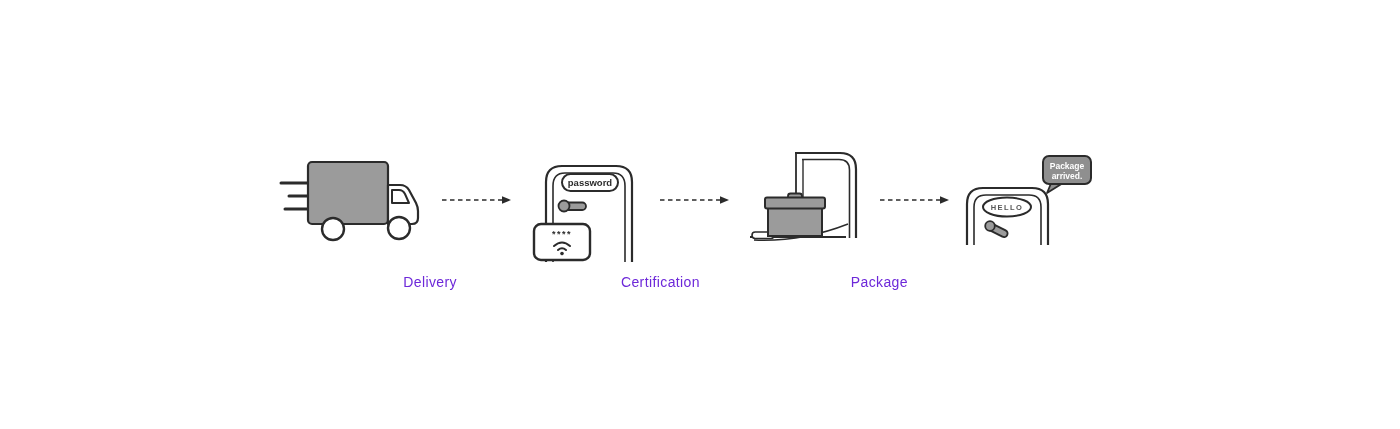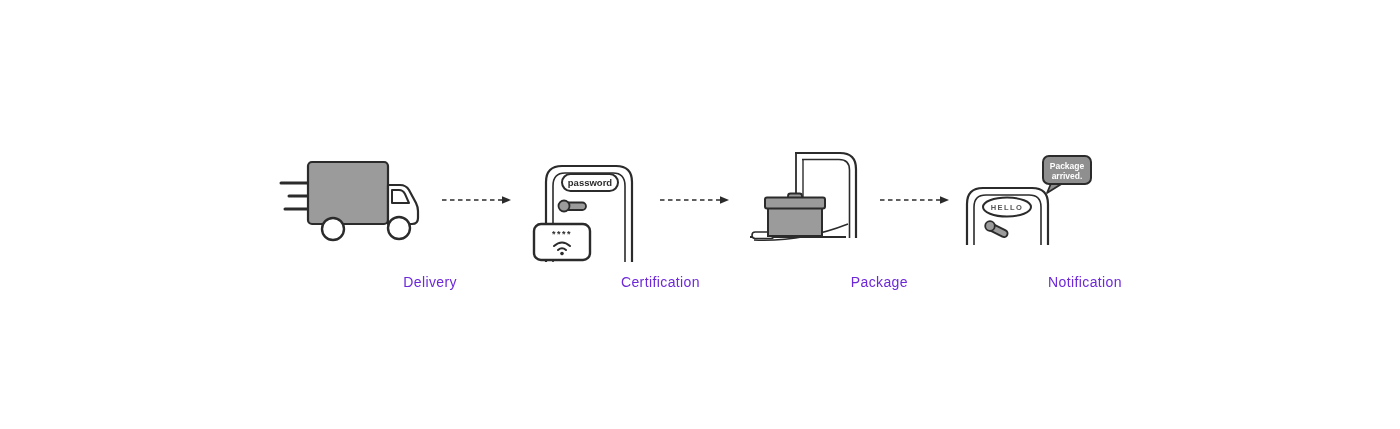--- a/index.html
+++ b/index.html
@@ -121,15 +121,14 @@
         <circle cx="35" cy="74" r="4.8" fill="#9b9b9b" stroke="#2b2b2b" stroke-width="1.8"></circle>
       </g>
       <g>
         <path d="M97 29 L92 41 L108 31 Z" fill="#8f8f8f" stroke="#2b2b2b" stroke-width="1.8" stroke-linejoin="round"></path>
         <rect x="88" y="4" width="48" height="28" rx="6" fill="#8f8f8f" stroke="#2b2b2b" stroke-width="2"></rect>
         <text x="112" y="16.5" text-anchor="middle" font-size="8.5" font-weight="bold" fill="#ffffff">Package</text>
         <text x="112" y="27" text-anchor="middle" font-size="8.5" font-weight="bold" fill="#ffffff">arrived.</text>
       </g>
     </svg>
   </div>
-  <div class="stage-label" style="left:922px;">Notification</div>
 
 </div>
 
 </body></html>

